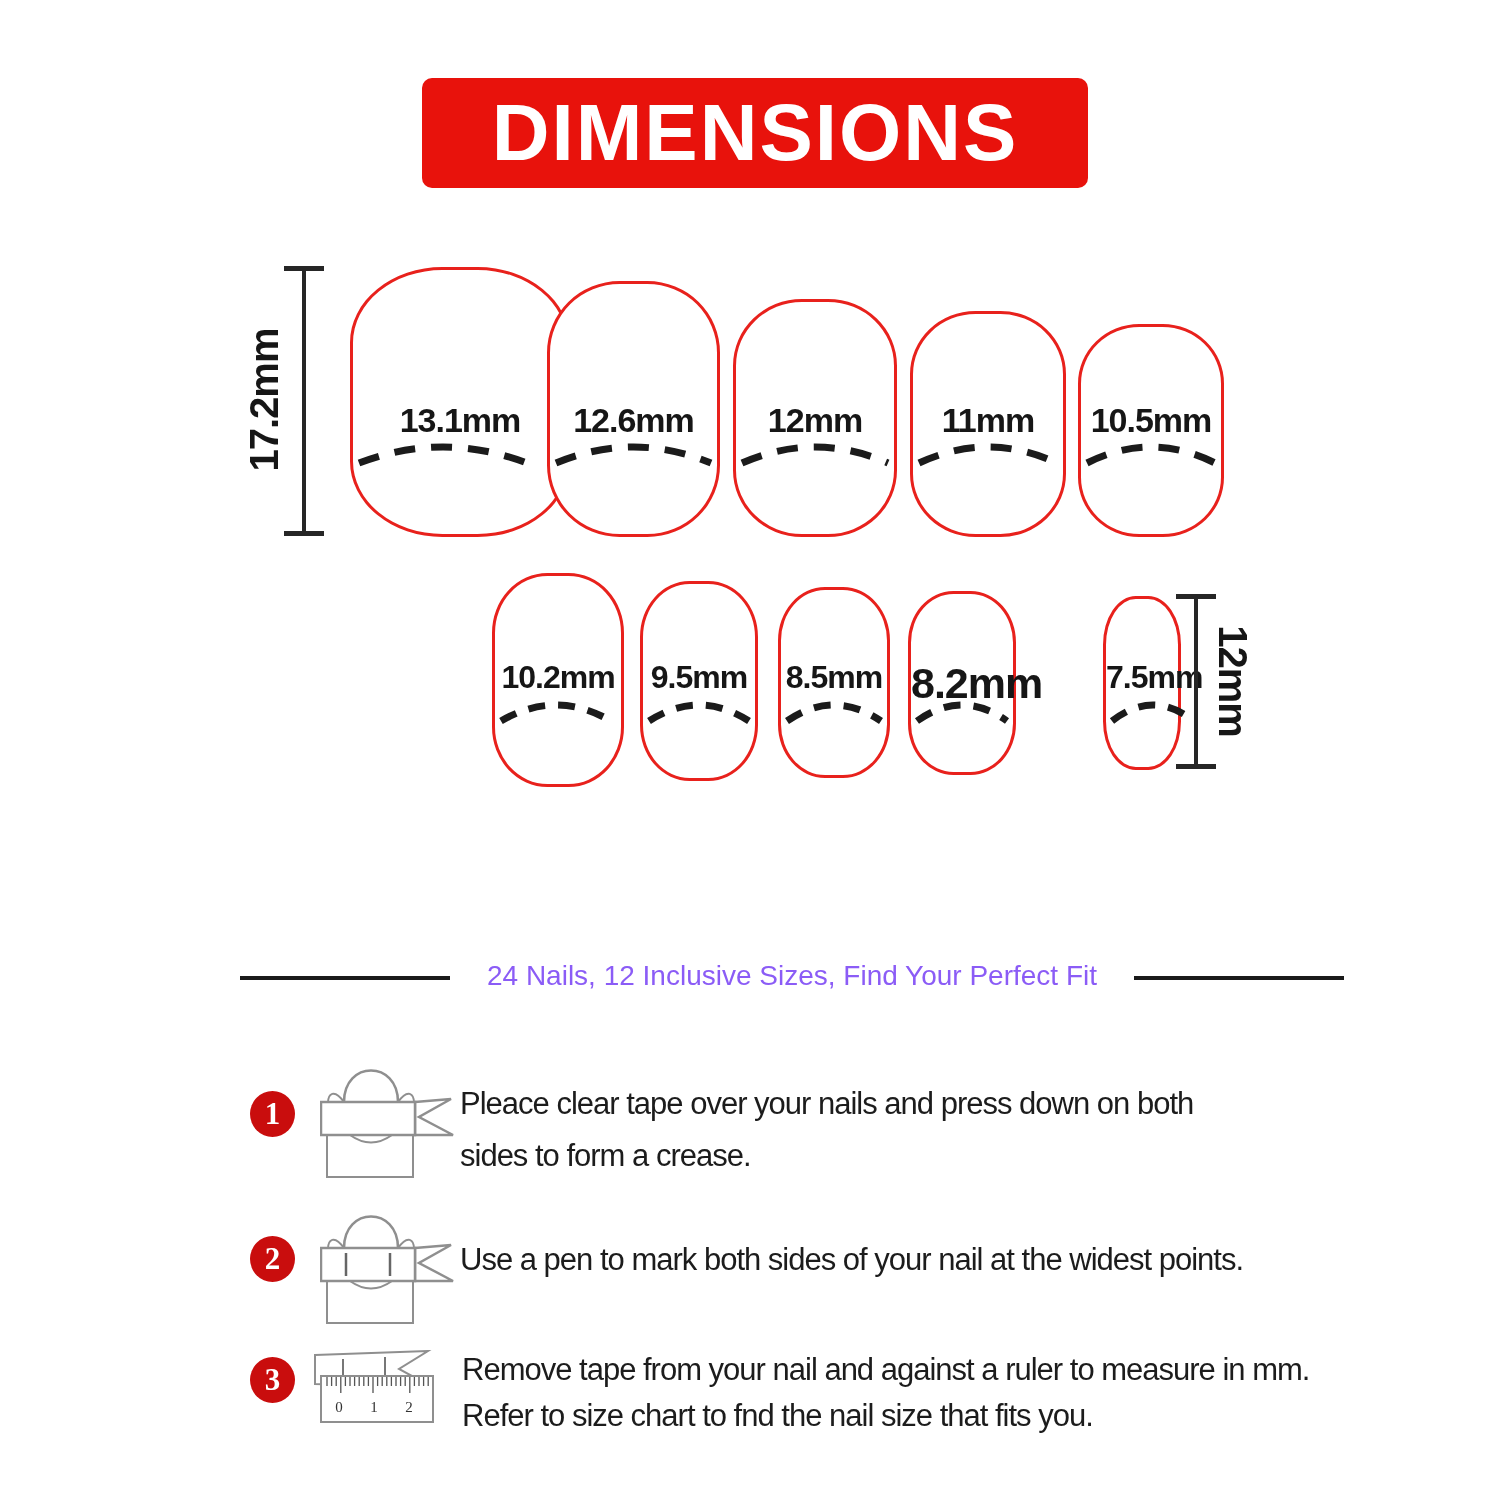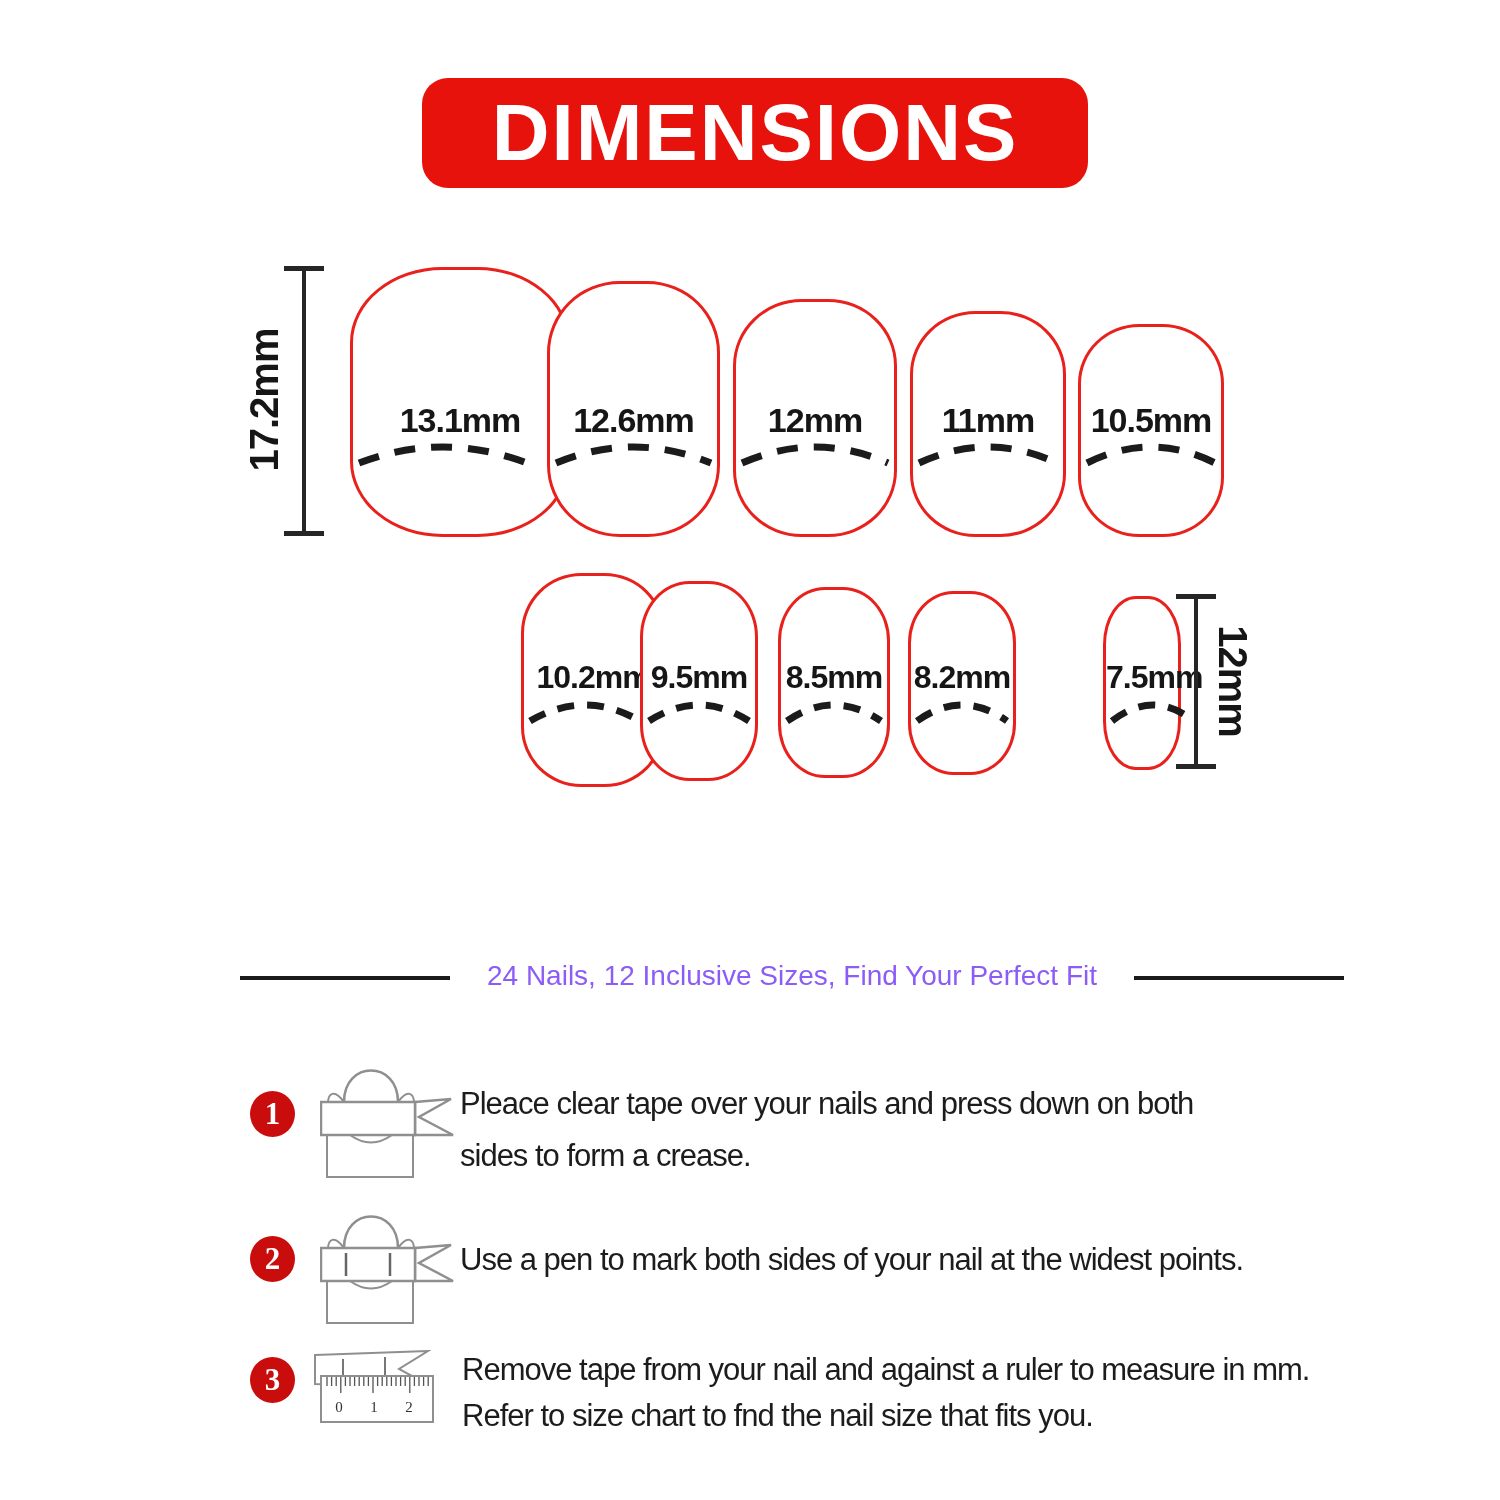--- a/index.html
+++ b/index.html
@@ -1,19 +1,19 @@
 <!DOCTYPE html>
 <html style="--nail-red: #e8211c;"><head>
 <meta charset="utf-8">
 <style>
   html,body{margin:0;padding:0;background:#ffffff;}
   .page{position:relative;width:1500px;height:1500px;background:#fff;overflow:hidden;
         font-family:"Liberation Sans",sans-serif;color:#1b1b1b;}
   .abs{position:absolute;}
-  .banner{position:absolute;left:422px;top:78px;width:666px;height:110px;border-radius:26px;
+  .banner{position:absolute;left:422px;top:78px;width:666px;height:110px;border-radius:10px;
           display:flex;align-items:center;justify-content:center;}
   .banner span{color:#ffffff;font-weight:700;font-size:80px;letter-spacing:2px;}
   .nail{position:absolute;border:3px solid var(--nail-red,#e8211c);border-radius:42% / 28%;
         box-sizing:border-box;background:#fff;}
   .nail-label{position:absolute;left:0;right:0;text-align:center;font-weight:700;
               letter-spacing:-1px;color:#161616;}
   .arc{position:absolute;overflow:visible;}
   .vlabel{position:absolute;font-weight:700;font-size:40px;letter-spacing:-1px;color:#161616;
           white-space:nowrap;}
   .bracket-part{position:absolute;background:#262626;}
@@ -64,40 +64,40 @@
       <div class="nail" style="left: 1078px; top: 324px; width: 146px; height: 213px;">
         <div class="nail-label" style="top: 74px; font-size: 34px;">10.5mm</div>
         <svg class="arc" width="140" height="34" style="left: 0px; top: 108px;">
           <path d="M6,28 Q 70,-4 134,28" fill="none" stroke="#1b1b1b" stroke-width="7" stroke-dasharray="21 16"></path>
         </svg>
       </div>
       <div class="bracket-part" style="left: 302px; top: 268px; width: 4px; height: 265px;"></div>
       <div class="bracket-part" style="left: 284px; top: 266px; width: 40px; height: 5px;"></div>
       <div class="bracket-part" style="left: 284px; top: 531px; width: 40px; height: 5px;"></div>
       <div class="vlabel" style="left: 264px; top: 400px; transform: translate(-50%, -50%) rotate(-90deg);">17.2mm</div>
-      <div class="nail" style="left: 521px; top: 573px; width: 144px; height: 214px;">
+      <div class="nail" style="left: 492px; top: 573px; width: 132px; height: 214px;">
         <div class="nail-label" style="top: 83px; font-size: 32px;">10.2mm</div>
         <svg class="arc" width="122" height="34" style="left: 0px; top: 117px;">
           <path d="M6,28 Q 61,-4 116,28" fill="none" stroke="#1b1b1b" stroke-width="7" stroke-dasharray="17 13"></path>
         </svg>
       </div>
       <div class="nail" style="left: 640px; top: 581px; width: 118px; height: 200px;">
         <div class="nail-label" style="top: 75px; font-size: 32px;">9.5mm</div>
         <svg class="arc" width="112" height="34" style="left: 0px; top: 109px;">
           <path d="M6,28 Q 56,-4 106,28" fill="none" stroke="#1b1b1b" stroke-width="7" stroke-dasharray="17 13"></path>
         </svg>
       </div>
       <div class="nail" style="left: 778px; top: 587px; width: 112px; height: 191px;">
         <div class="nail-label" style="top: 69px; font-size: 32px;">8.5mm</div>
         <svg class="arc" width="106" height="34" style="left: 0px; top: 103px;">
           <path d="M6,28 Q 53,-4 100,28" fill="none" stroke="#1b1b1b" stroke-width="7" stroke-dasharray="17 13"></path>
         </svg>
       </div>
       <div class="nail" style="left: 908px; top: 591px; width: 108px; height: 184px;">
-        <div class="nail-label" style="top: 65px; font-size: 32px;">8.2mm</div>
+        <div class="nail-label" style="top: 65px; font-size: 43px;">8.2mm</div>
         <svg class="arc" width="102" height="34" style="left: 0px; top: 99px;">
           <path d="M6,28 Q 51,-4 96,28" fill="none" stroke="#1b1b1b" stroke-width="7" stroke-dasharray="17 13"></path>
         </svg>
       </div>
       <div class="nail" style="left: 1103px; top: 596px; width: 78px; height: 174px;">
         <div class="nail-label" style="top: 60px; font-size: 32px;">7.5mm</div>
         <svg class="arc" width="94" height="34" style="left: 0px; top: 94px;">
           <path d="M6,28 Q 47,-4 88,28" fill="none" stroke="#1b1b1b" stroke-width="7" stroke-dasharray="17 13"></path>
         </svg>
       </div>

